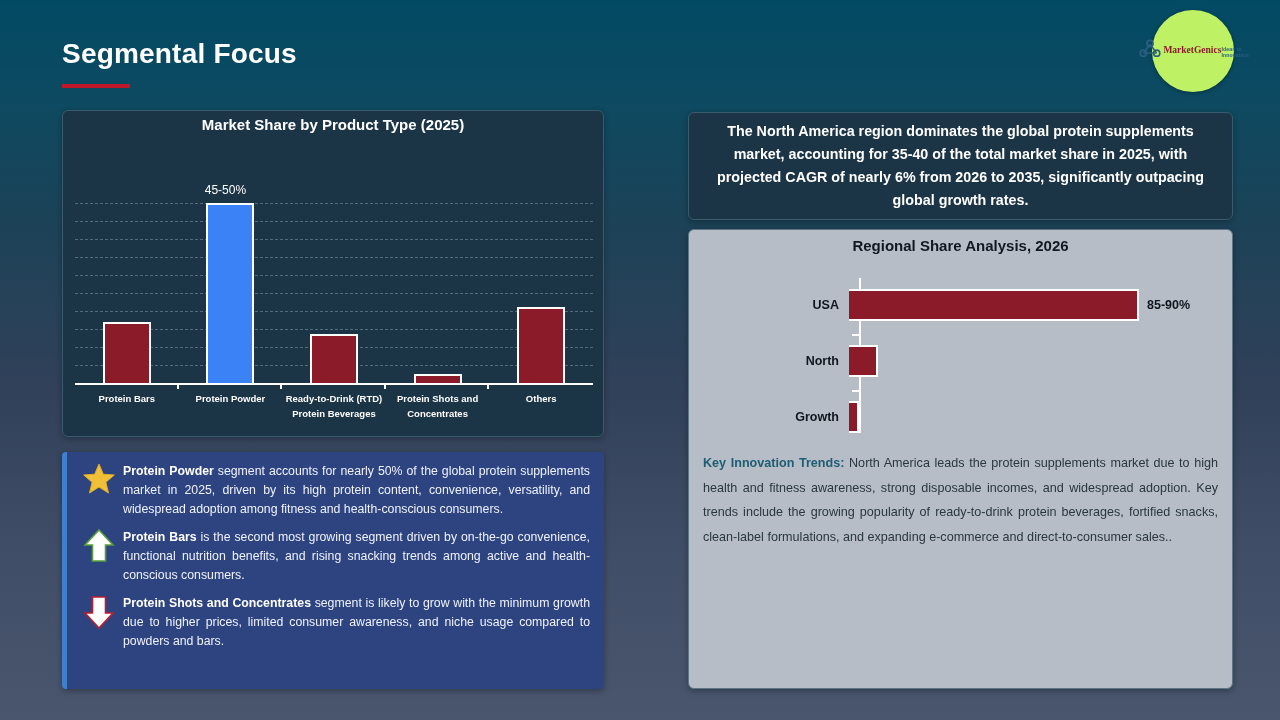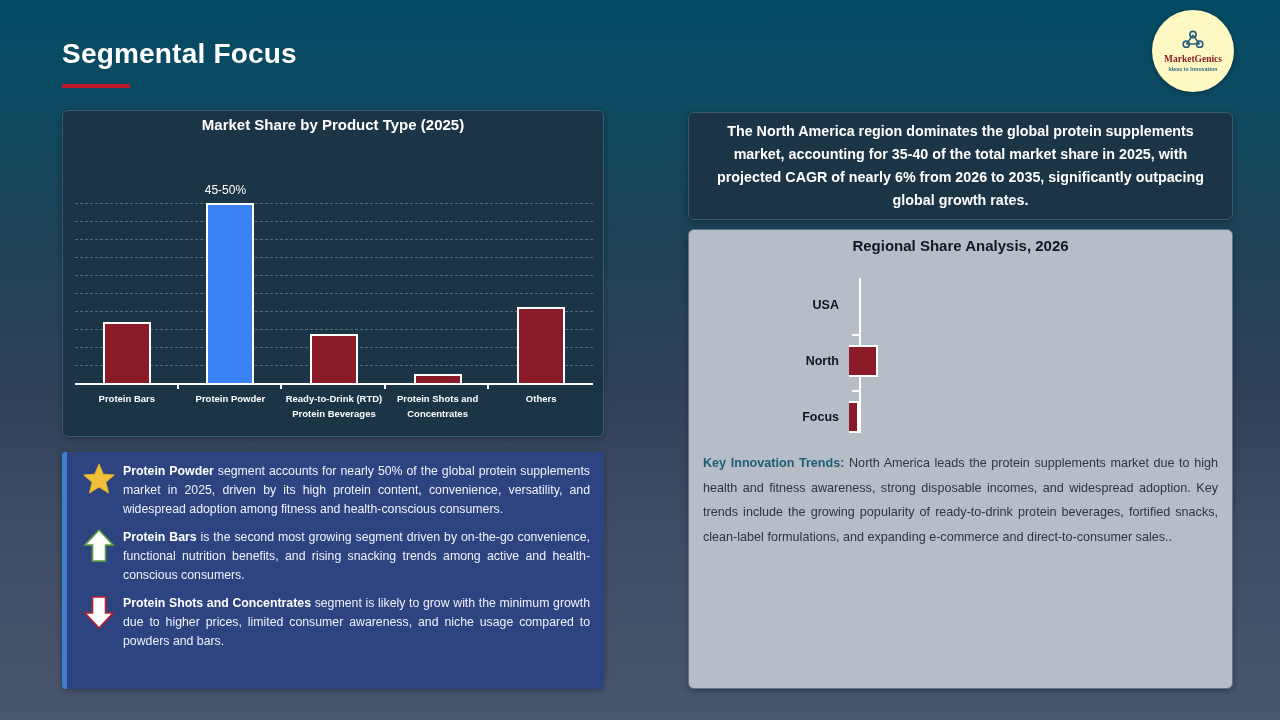--- a/index.html
+++ b/index.html
@@ -19,22 +19,22 @@
     font-size: 28px; font-weight: bold; color: #ffffff;
     letter-spacing: .2px;
   }
   #title-underline {
     position: absolute; left: 62px; top: 84px;
     width: 68px; height: 4px; background: #c0182b;
   }
   #logo-badge {
     position: absolute; left: 1152px; top: 10px;
     width: 82px; height: 82px; border-radius: 50%;
-    background: #fef9c3;
-    display: flex; flex-direction: column;
+    background: #bef264;
+    display: flex; 
     align-items: center; justify-content: center;
     box-shadow: 0 1px 4px rgba(0,0,0,.35);
   }
   #logo-badge .logo-mark { margin-bottom: 1px; }
   #logo-badge .logo-name {
     font-size: 9.5px; font-weight: bold; color: #8b1b2c;
     font-family: "Liberation Serif", serif; line-height: 1;
   }
   #logo-badge .logo-tag {
     font-size: 5.2px; color: #2b5f80; font-weight: bold;
@@ -286,29 +286,33 @@
 </div>
 
 <div class="panel" id="right-panel">
   <div id="right-chart-title">Regional Share Analysis, 2026</div>
 
   <div id="hbar-chart">
     <div id="hbar-axis"></div>
     <div id="hbar-rows">
         <div class="hbar-row" style="top: 14px;">
           <div class="hbar-name">USA</div>
+          <div class="hbar-track">
+            <div class="hbar" style="width: 290px; background: rgb(140, 27, 42);"></div>
+            <span class="hbar-value">85-90%</span>
+          </div>
         </div>
         <div class="hbar-row" style="top: 70px;">
           <div class="hbar-name">North</div>
           <div class="hbar-track">
             <div class="hbar" style="width: 29px; background: rgb(140, 27, 42);"></div>
           </div>
         </div>
         <div class="hbar-row" style="top: 126px;">
-          <div class="hbar-name">Focus</div>
+          <div class="hbar-name">Growth</div>
           <div class="hbar-track">
             <div class="hbar" style="width: 10.15px; background: rgb(140, 27, 42);"></div>
           </div>
         </div>
       </div>
   <div class="hbar-tick" style="top: 62px;"></div>
       <div class="hbar-tick" style="top: 118px;"></div>
     </div>
 
   <div id="right-text">

